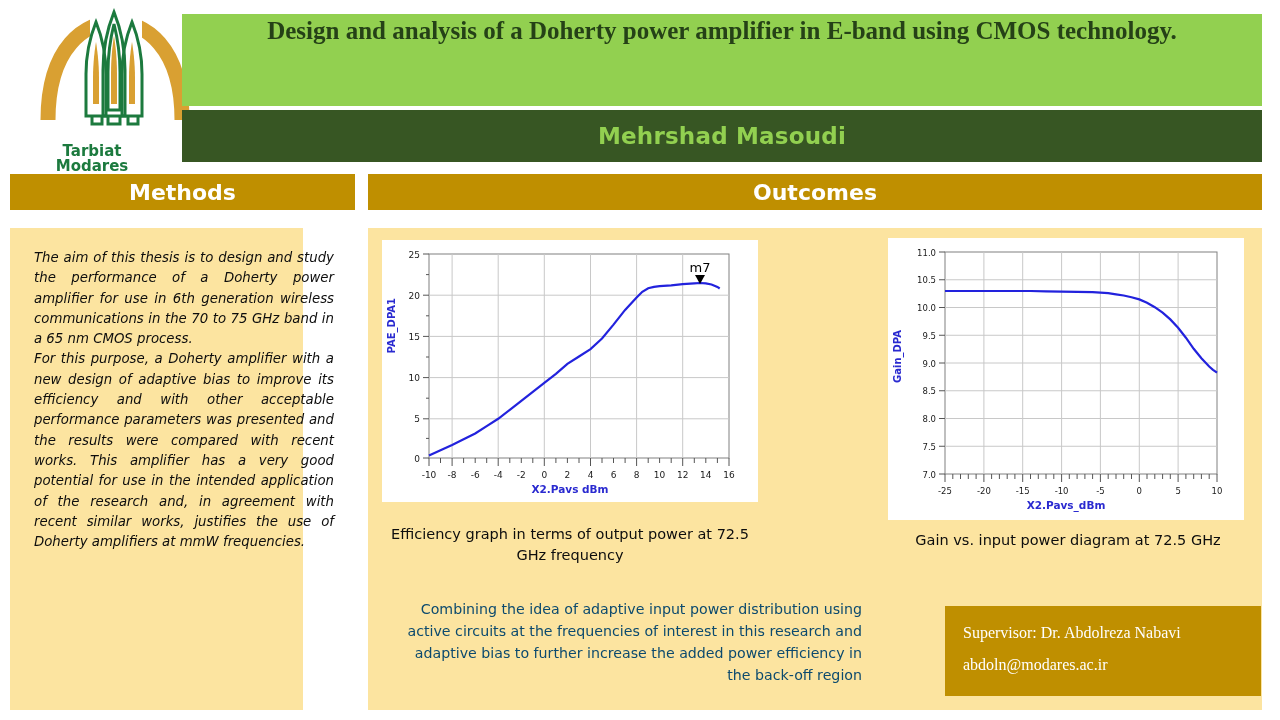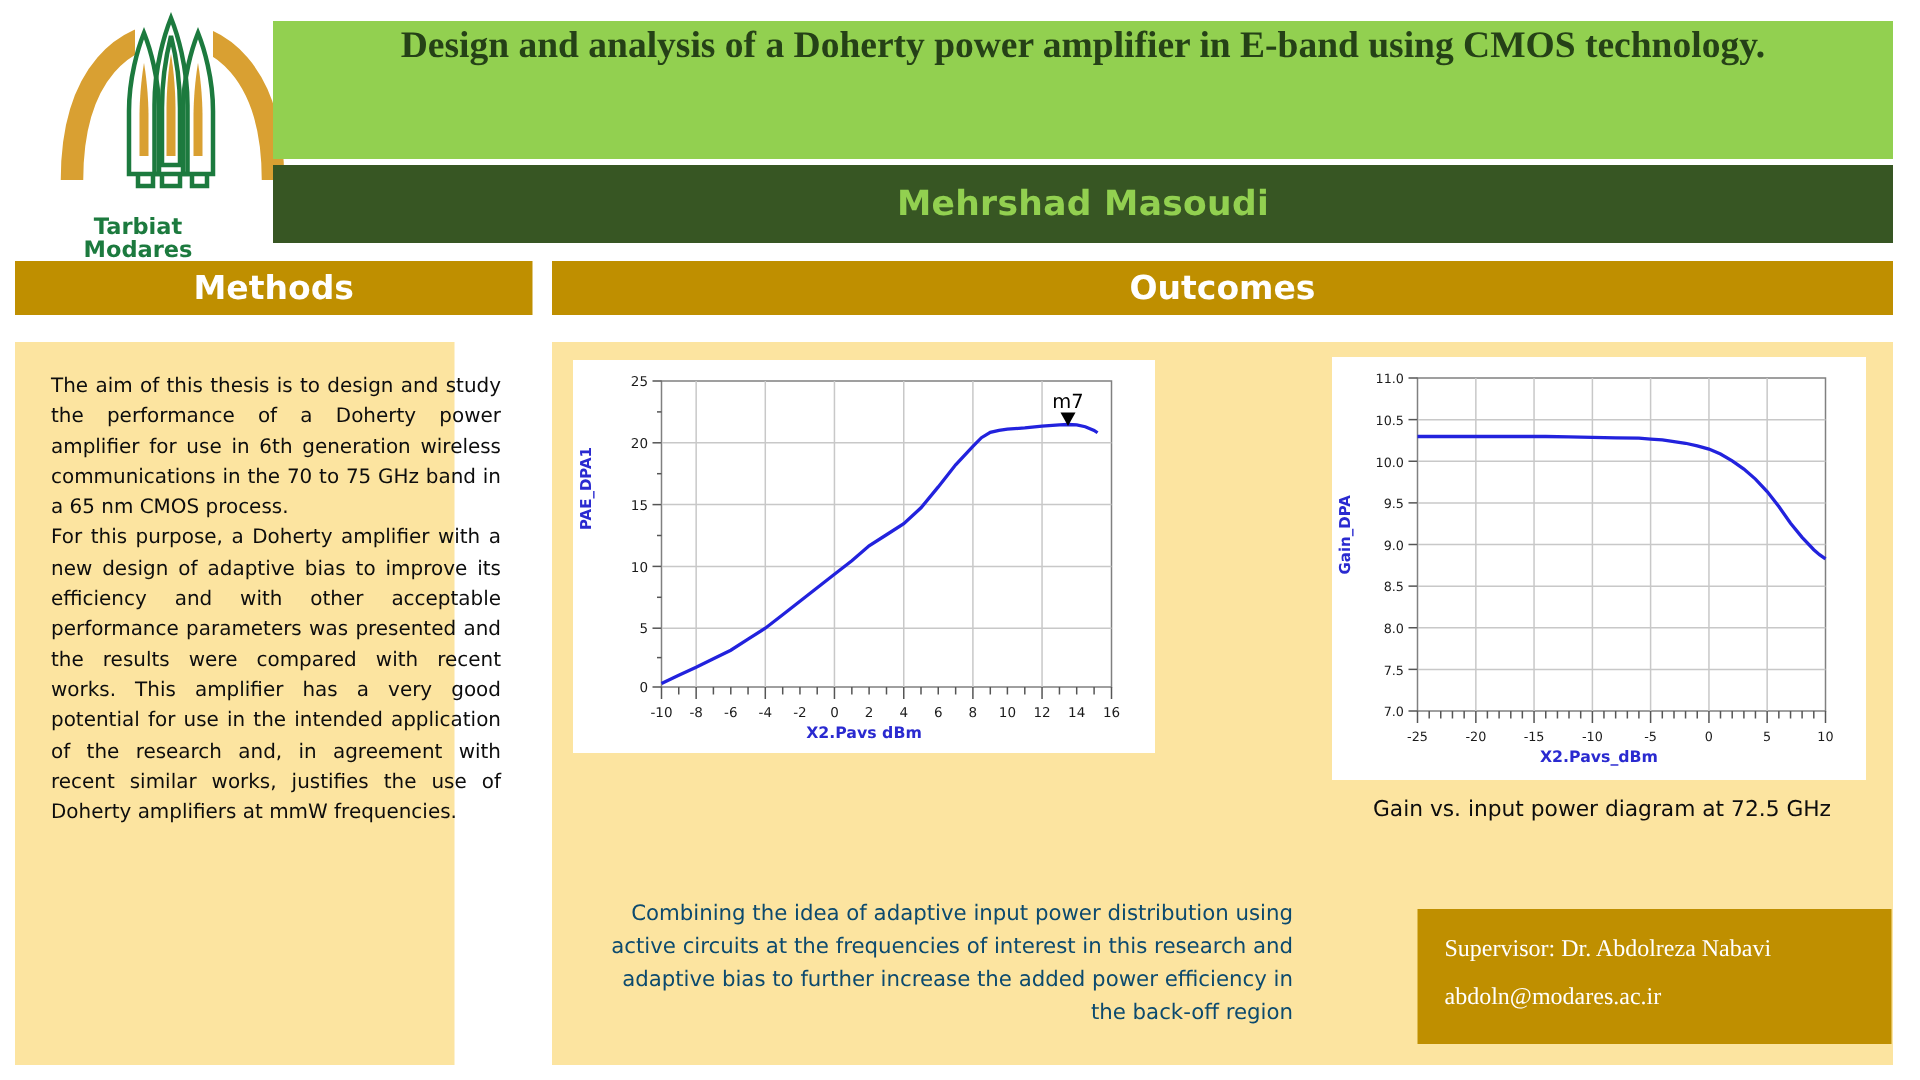--- a/index.html
+++ b/index.html
@@ -49,34 +49,34 @@
   }
   .sec-bar span{
     color:#ffffff;font-size:22px;font-weight:bold;
     font-family:"DejaVu Sans", sans-serif;
   }
   .sec-methods{left:10px;top:174px;width:345px;}
   .sec-outcomes{left:368px;top:174px;width:894px;}
 
   
   .panel{position:absolute;background:#fce4a0;}
-  .panel-left{left:10px;top:228px;width:293px;height:482px;}
+  .panel-left{left:10px;top:228px;width:293px;height:482px;font-style:italic;}
   .panel-right{left:368px;top:228px;width:894px;height:482px;}
 
   .methods-text{
     position:absolute;left:24px;top:20px;width:300px;
     font-family:"DejaVu Sans", sans-serif;
     font-size:13.3px;line-height:20.3px;color:#0d0d0d;
     text-align:justify;
   }
   .methods-text p{margin:0;}
 
   
   .chart-box{position:absolute;background:#ffffff;}
-  .chart-left{left:14px;top:12px;width:376px;height:262px;padding-left:12px;}
+  .chart-left{left:14px;top:12px;width:376px;height:262px;}
   .chart-right{left:520px;top:10px;width:356px;height:282px;}
 
   .axis-ylabel{
     position:absolute;color:#2a2ad0;font-size:10px;font-weight:bold;
     font-family:"DejaVu Sans", sans-serif;
     writing-mode:vertical-rl;transform:rotate(180deg);
     white-space:nowrap;
   }
   .axis-xlabel{
     position:absolute;color:#2a2ad0;font-size:10.5px;font-weight:bold;
@@ -364,20 +364,21 @@
           <text x="251.3" y="256">0</text>
           <text x="290.1" y="256">5</text>
           <text x="329" y="256">10</text>
         </g>
         <polyline fill="none" stroke="#2222dd" stroke-width="2.2" points="57,53 80.3,53 95.9,53 111.4,53 126.9,53 142.5,53 158,53.3 173.6,53.6 189.1,53.9 204.6,54.1 212.4,54.7 220.2,55.2 228,56.4 235.7,57.5 243.5,59.2 251.3,61.4 259,64.7 266.8,69.2 274.6,74.7 282.3,81.4 290.1,89.7 297.9,99.7 305.7,110.8 313.4,120.2 321.2,128.5 325,131.8 329,134.6"></polyline>
       </svg>
       <div class="axis-ylabel" style="left:4px;top:92px;">Gain_DPA</div>
       <div class="axis-xlabel" style="left:0;top:261px;">X2.Pavs_dBm</div>
     </div>
 
+    <div class="caption cap-left">Efficiency graph in terms of output power at 72.5 GHz frequency</div>
     <div class="caption cap-right">Gain vs. input power diagram at 72.5 GHz</div>
 
     <div class="outcome-text">
       <p>Combining the idea of adaptive input power distribution using active circuits at the frequencies of interest in this research and adaptive bias to further increase the added power efficiency in the back-off region</p>
     </div>
 
     <div class="supervisor-box">
       <div class="sup-name">Supervisor: Dr. Abdolreza Nabavi</div>
       <div class="sup-mail">abdoln@modares.ac.ir</div>
     </div>

